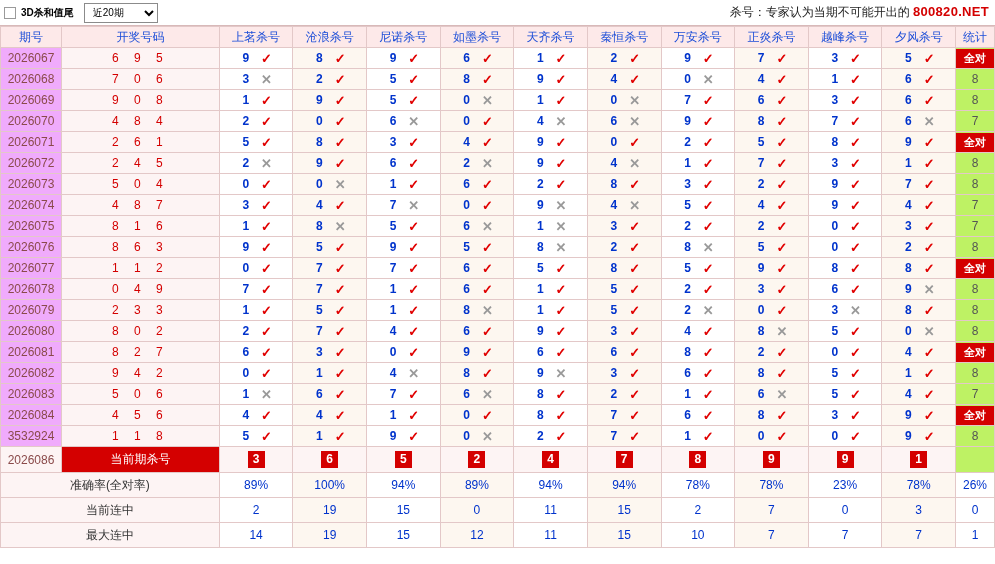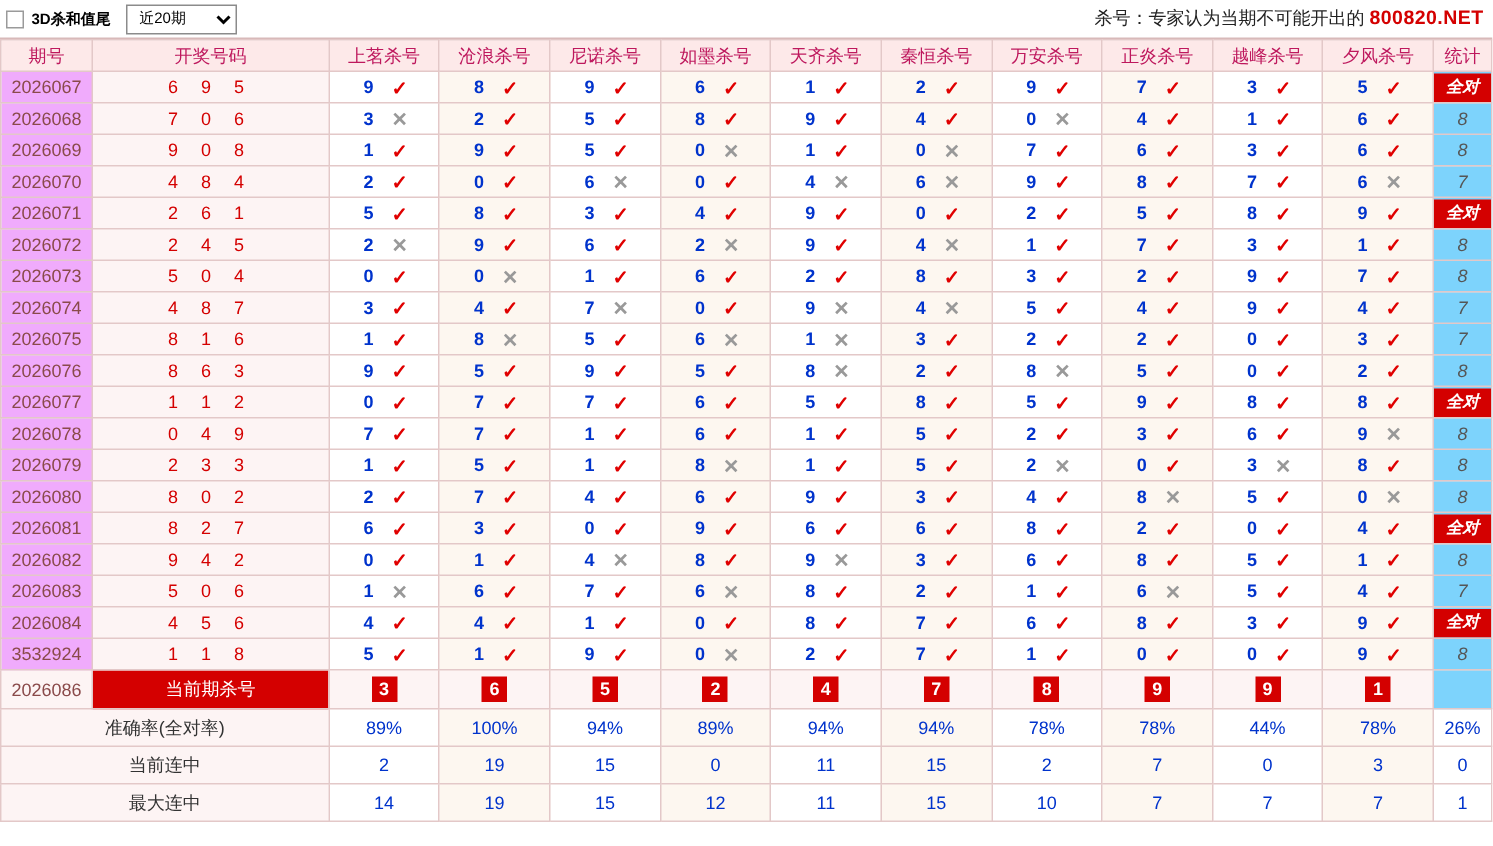--- a/index.html
+++ b/index.html
@@ -67,21 +67,21 @@
     border: 1px solid #e3c8c8;
     padding: 0;
     height: 21px;
     font-size: 12px;
     text-align: center;
     vertical-align: middle;
     font-weight: normal;
   }
   thead th {
     background: #fde9e9;
-    color: #be185d;
+    color: #1d4ed8;
     font-weight: bold;
     height: 24px;
     border: 1px solid #e3c8c8;
   }
   .col-issue { width: 58px; }
   .col-code  { width: 150px; }
   .col-kill  { width: 70px; }
   .col-stat  { width: 37px; }
 
   td.issue {
@@ -120,21 +120,21 @@
     padding-left: 5px;
     font-size: 13px;
     line-height: 1;
   }
   .kmark.hit { color: #e00000; font-weight: bold; }
   .kmark.miss { color: #999; font-weight: bold; }
 
   
   td.shade { background: #fdf7f0; }
 
-  td.stat { font-size: 11px; color: #555; background:#7dd3fc;font-style:italic; }
+  td.stat { font-size: 11px; color: #555; background:#bef264; }
   td.stat .allright {
     display: block;
     background: #d40000;
     color: #fff;
     font-weight: bold;
     font-size: 11px;
     line-height: 19px;
     height: 19px;
     margin: 0;
   }
@@ -1491,21 +1491,21 @@
         <tr class="footrow">
           <td class="footlabel" colspan="2">准确率(全对率)</td>
           <td class="footval">89%</td>
           <td class="footval shade">100%</td>
           <td class="footval">94%</td>
           <td class="footval shade">89%</td>
           <td class="footval">94%</td>
           <td class="footval shade">94%</td>
           <td class="footval">78%</td>
           <td class="footval shade">78%</td>
-          <td class="footval">44%</td>
+          <td class="footval">23%</td>
           <td class="footval shade">78%</td>
           <td class="footval">26%</td>
         </tr>
         <tr class="footrow">
           <td class="footlabel" colspan="2">当前连中</td>
           <td class="footval">2</td>
           <td class="footval shade">19</td>
           <td class="footval">15</td>
           <td class="footval shade">0</td>
           <td class="footval">11</td>

